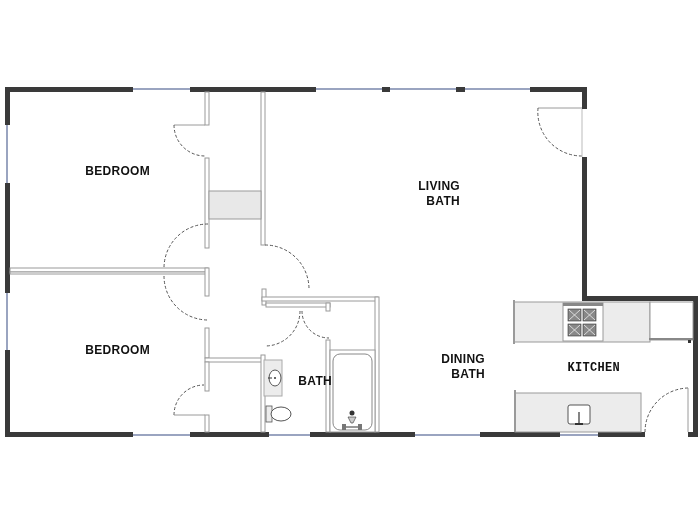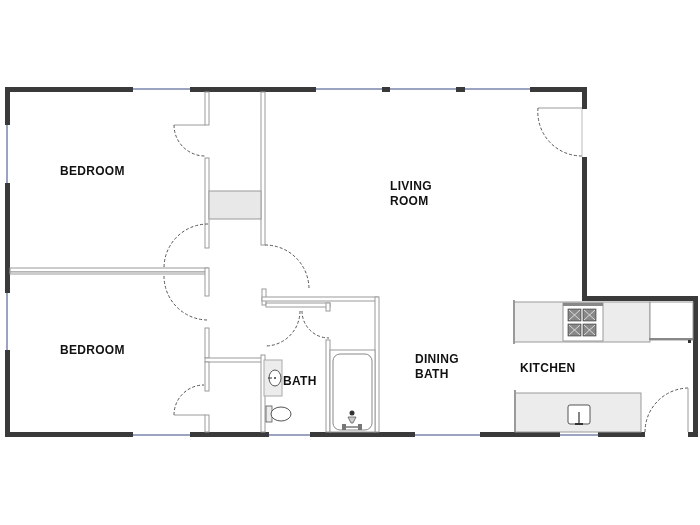--- a/index.html
+++ b/index.html
@@ -1,18 +1,18 @@
 <!DOCTYPE html>
 <html><head>
 <meta charset="utf-8">
 <style>
   html, body { margin: 0; padding: 0; background: #ffffff; }
   body { width: 700px; height: 525px; position: relative; overflow: hidden; font-family: "Liberation Sans", sans-serif; }
   #plan { position: absolute; left: 0; top: 0; width: 700px; height: 525px; }
-  .room-label { position: absolute; font-family: "Liberation Sans", sans-serif; font-weight: bold; font-size: 12px; color: #111; text-align: left; line-height: 15px; letter-spacing: 0.3px; white-space: pre-line; }
+  .room-label { position: absolute; font-family: "Liberation Sans", sans-serif; font-weight: bold; font-size: 12px; color: #111; text-align: right; line-height: 15px; letter-spacing: 0.3px; white-space: pre-line; }
 </style>
 </head>
 <body>
 
 <svg id="plan" width="700" height="525" viewBox="0 0 700 525" xmlns="http://www.w3.org/2000/svg">
   <rect x="0" y="0" width="700" height="525" fill="#ffffff"></rect>
 
   <g stroke="#9aa4c0" stroke-width="2" fill="none">
     <line x1="133" y1="89" x2="190" y2="89"></line>
     <line x1="316" y1="89" x2="382" y2="89"></line>
@@ -157,17 +157,17 @@
       <rect x="342" y="424" width="4" height="6" fill="#777"></rect>
       <rect x="358" y="424" width="4" height="6" fill="#777"></rect>
       <line x1="346" y1="427" x2="358" y2="427" stroke="#333" stroke-width="1"></line>
     </g>
   </g>
 </svg>
 
 <div class="room-label" style="left:60px; top:164px; width:90px;">BEDROOM</div>
 <div class="room-label" style="left:60px; top:343px; width:90px;">BEDROOM</div>
 <div class="room-label" style="left:390px; top:179px; width:70px;">LIVING
-ROOM</div>
+BATH</div>
 <div class="room-label" style="left:283px; top:374px; width:49px;">BATH</div>
 <div class="room-label" style="left:415px; top:352px; width:70px;">DINING
 BATH</div>
-<div class="room-label" style="left:520px; top:361px; width:80px;">KITCHEN</div>
+<div class="room-label" style="left:540px; top:361px; width:80px;font-family:Liberation Mono, monospace;">KITCHEN</div>
 
 </body></html>

